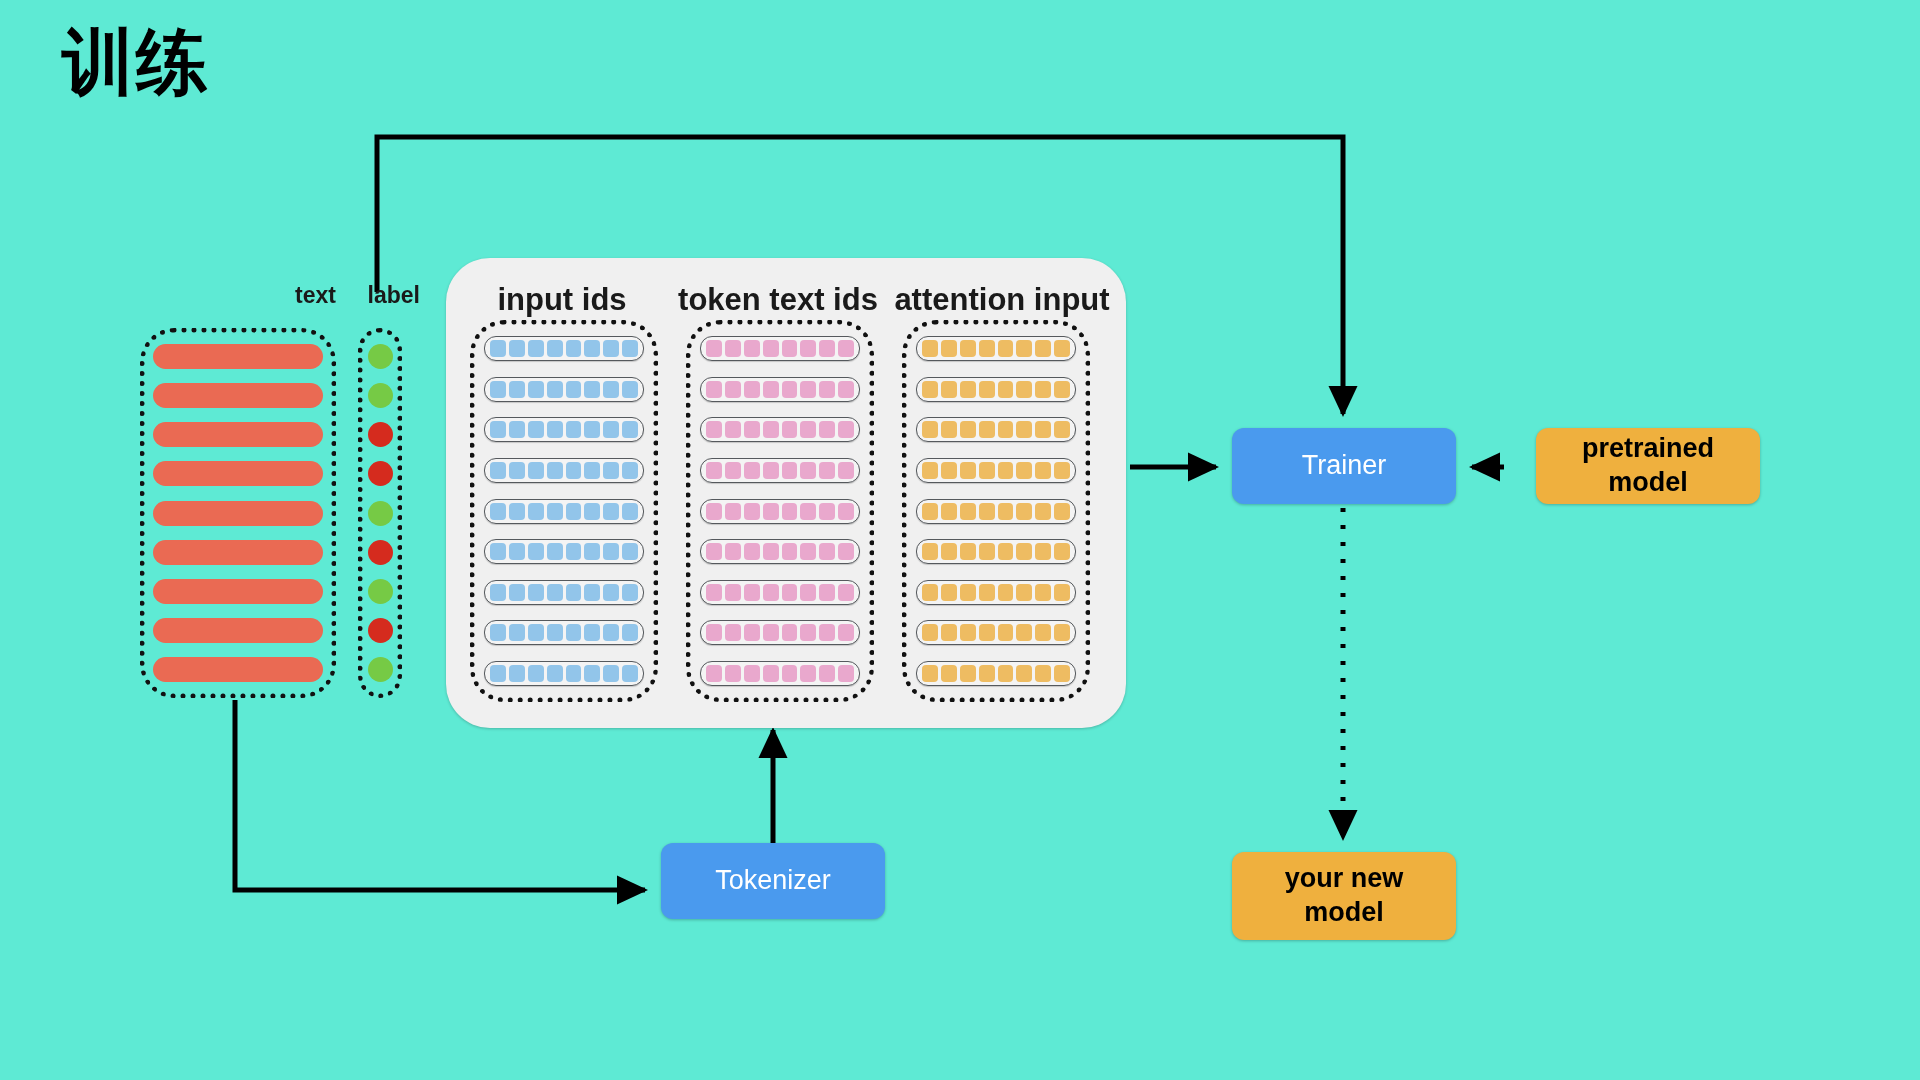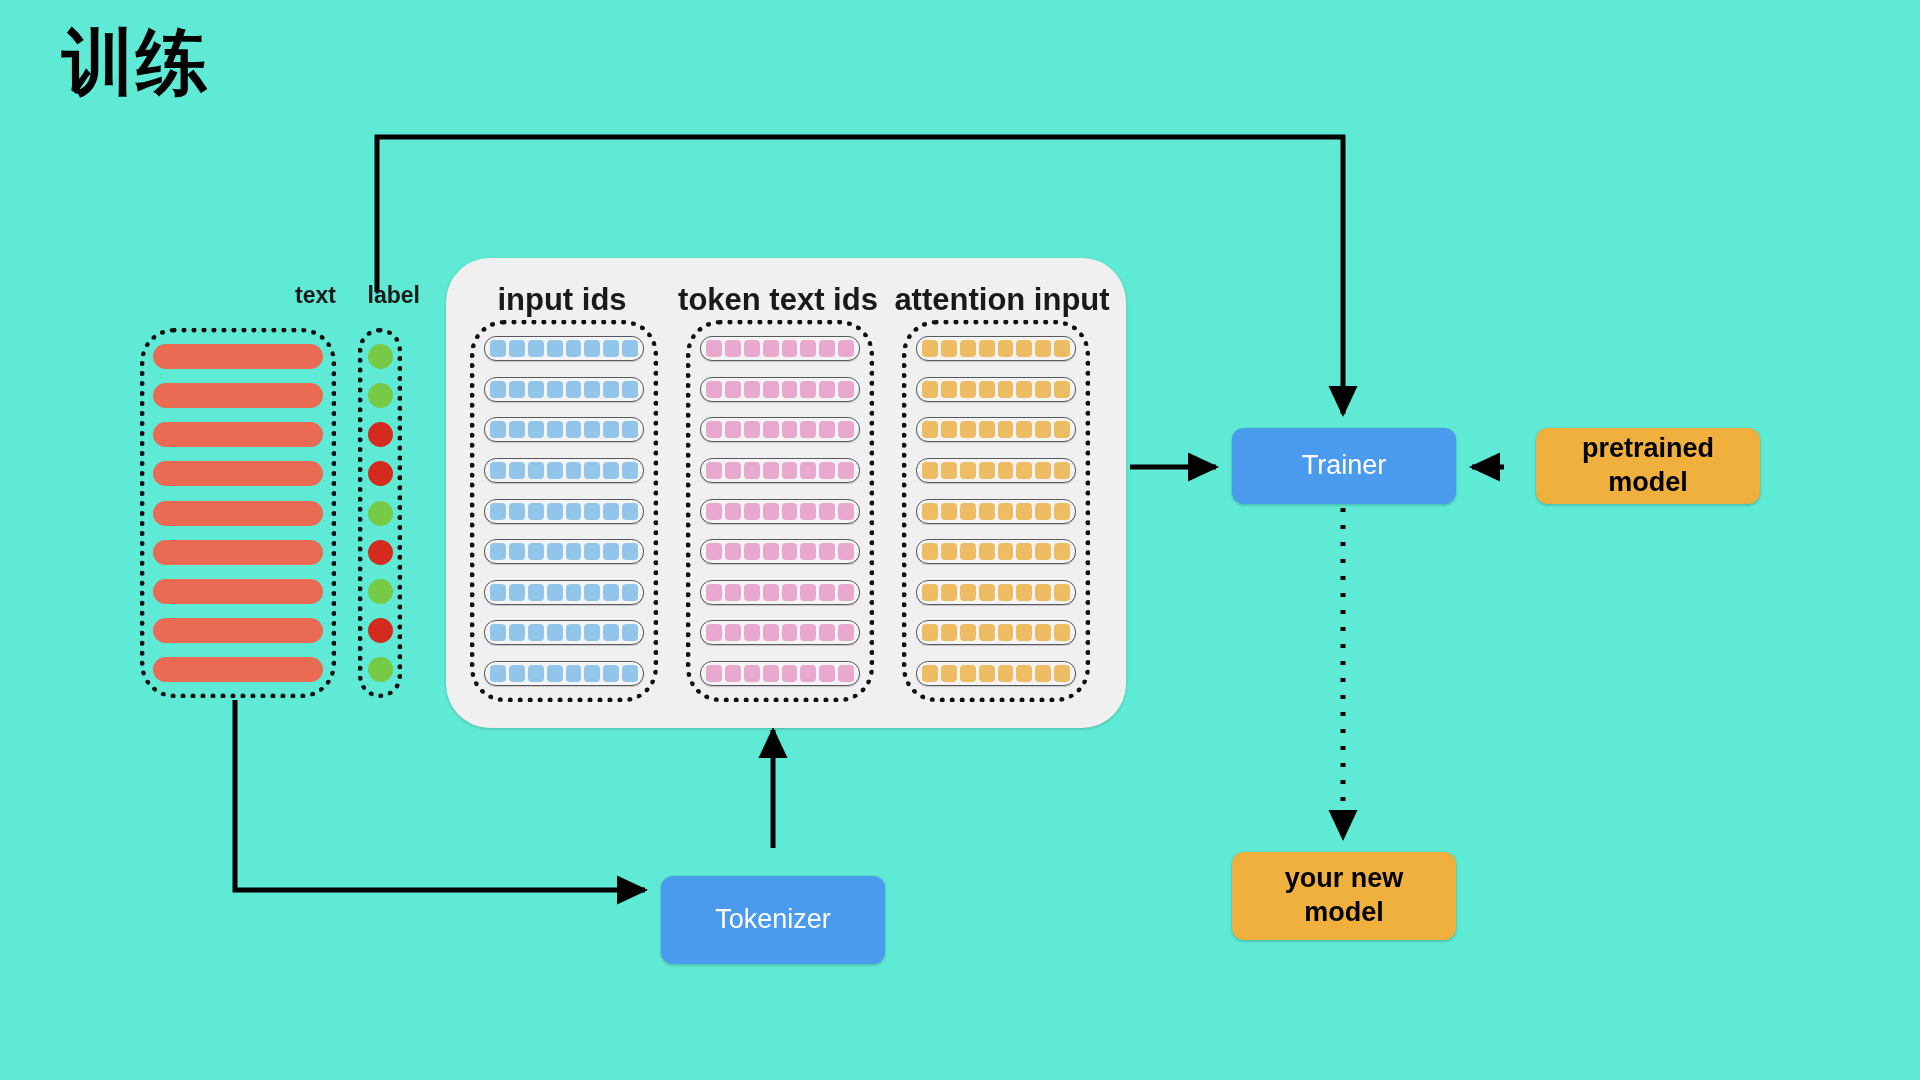--- a/index.html
+++ b/index.html
@@ -178,23 +178,23 @@
   }
   #pretrained-box {
     left: 1508px;
     top: 428px;
     width: 224px;
     height: 76px;
     margin-left: 28px;
   }
   #tokenizer-box {
     left: 661px;
-    top: 876px;
+    top: 843px;
     width: 224px;
-    height: 88px;
+    height: 76px;
   }
   #newmodel-box {
     left: 1232px;
     top: 852px;
     width: 224px;
     height: 88px;
   }
 </style>
 </head>
 <body>

